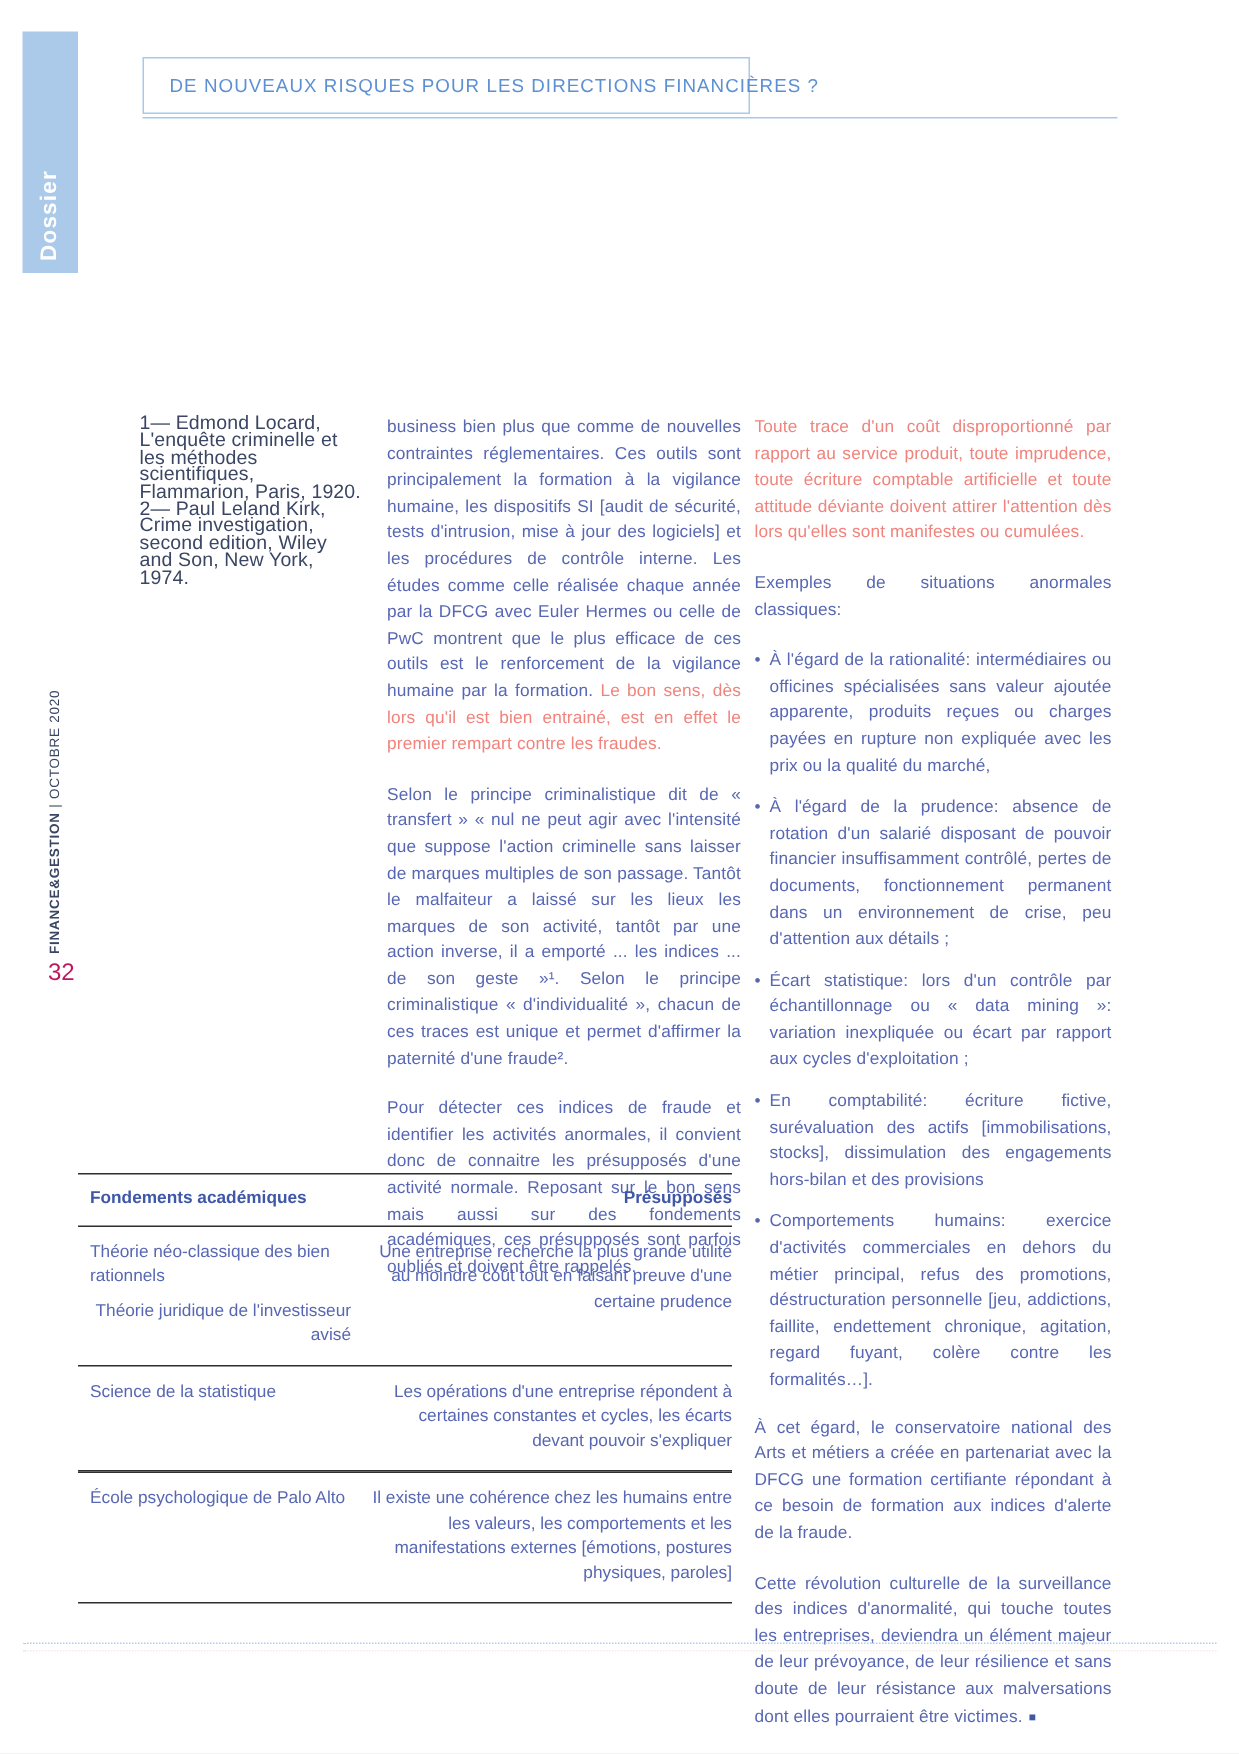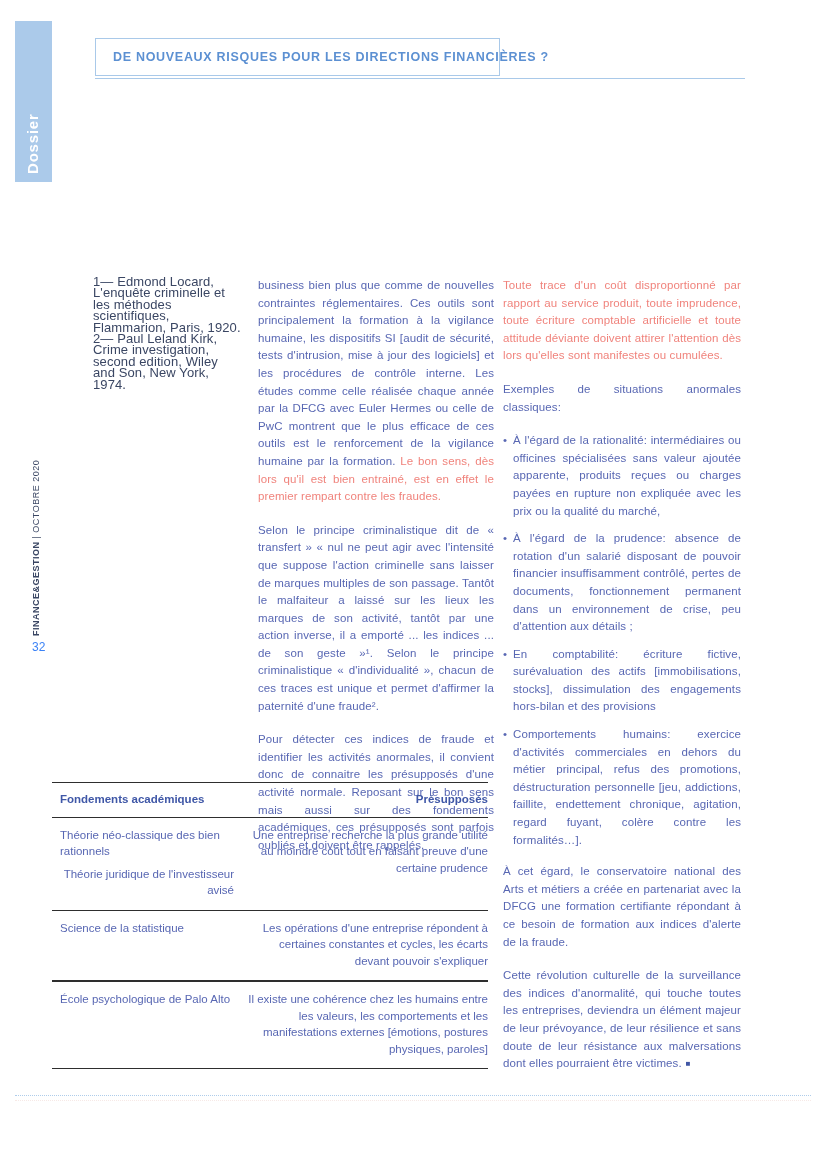--- a/index.html
+++ b/index.html
@@ -12,29 +12,29 @@
   .band-label{
     position:absolute;left:24px;top:174px;transform:rotate(-90deg);transform-origin:0 0;
     color:#ffffff;font-weight:bold;font-size:15px;letter-spacing:.8px;white-space:nowrap;
   }
   
   .title-box{
     position:absolute;left:95px;top:38px;width:405px;height:38px;
     border:1px solid #A9C9E9;background:#ffffff;display:flex;align-items:center;
     padding-left:17px;box-sizing:border-box;z-index:2;
   }
-  .title-text{color:#5C90D2;font-size:12.5px;letter-spacing:.7px;font-weight:700;white-space:nowrap;}
+  .title-text{color:#5C90D2;font-size:12.5px;letter-spacing:.7px;font-weight:400;white-space:nowrap;}
   .title-rule{position:absolute;left:95px;top:78px;width:650px;height:1px;background:#A9C9E9;z-index:1;}
   
   .spine{
     position:absolute;left:31px;top:636px;transform:rotate(-90deg);transform-origin:0 0;
     white-space:nowrap;font-size:9px;letter-spacing:.5px;color:#3A4663;
   }
   .spine b{font-weight:bold;}
-  .page-number{position:absolute;left:32px;top:640px;font-size:12px;color:#3b82f6;}
+  .page-number{position:absolute;left:32px;top:640px;font-size:16px;color:#be185d;}
   
   .footnotes{
     position:absolute;left:93px;top:276px;width:150px;
     font-size:13px;line-height:11.4px;color:#3A4663;letter-spacing:.1px;
   }
   .footnotes p{margin:0;}
   
   .col{position:absolute;top:277px;font-size:11.5px;line-height:17.6px;
     color:#5867B3;text-align:justify;letter-spacing:.1px;}
   .col-mid{left:258px;width:236px;}
@@ -86,20 +86,21 @@
     <p>Selon le principe criminalistique dit de « transfert » « nul ne peut agir avec l'intensité que suppose l'action criminelle sans laisser de marques multiples de son passage. Tantôt le malfaiteur a laissé sur les lieux les marques de son activité, tantôt par une action inverse, il a emporté ... les indices ... de son geste »¹. Selon le principe criminalistique « d'individualité », chacun de ces traces est unique et permet d'affirmer la paternité d'une fraude².</p>
     <p>Pour détecter ces indices de fraude et identifier les activités anormales, il convient donc de connaitre les présupposés d'une activité normale. Reposant sur le bon sens mais aussi sur des fondements académiques, ces présupposés sont parfois oubliés et doivent être rappelés.</p>
   </div>
 
   <div class="col col-right">
     <p class="highlight">Toute trace d'un coût disproportionné par rapport au service produit, toute imprudence, toute écriture comptable artificielle et toute attitude déviante doivent attirer l'attention dès lors qu'elles sont manifestes ou cumulées.</p>
     <p>Exemples de situations anormales classiques:</p>
     <ul class="bullets">
       <li>À l'égard de la rationalité: intermédiaires ou officines spécialisées sans valeur ajoutée apparente, produits reçues ou charges payées en rupture non expliquée avec les prix ou la qualité du marché,</li>
       <li>À l'égard de la prudence: absence de rotation d'un salarié disposant de pouvoir financier insuffisamment contrôlé, pertes de documents, fonctionnement permanent dans un environnement de crise, peu d'attention aux détails ;</li>
+      <li>Écart statistique: lors d'un contrôle par échantillonnage ou « data mining »: variation inexpliquée ou écart par rapport aux cycles d'exploitation ;</li>
       <li>En comptabilité: écriture fictive, surévaluation des actifs [immobilisations, stocks], dissimulation des engagements hors-bilan et des provisions</li>
       <li>Comportements humains: exercice d'activités commerciales en dehors du métier principal, refus des promotions, déstructuration personnelle [jeu, addictions, faillite, endettement chronique, agitation, regard fuyant, colère contre les formalités…].</li>
     </ul>
     <p>À cet égard, le conservatoire national des Arts et métiers a créée en partenariat avec la DFCG une formation certifiante répondant à ce besoin de formation aux indices d'alerte de la fraude.</p>
     <p><span>Cette révolution culturelle de la surveillance des indices d'anormalité, qui touche toutes les entreprises, deviendra un élément majeur de leur prévoyance, de leur résilience et sans doute de leur résistance aux malversations dont elles pourraient être victimes.</span><span class="endmark">■</span></p>
   </div>
 
   <div class="ftable">
     <div class="t-rule"></div>
     <div class="t-row t-head">

